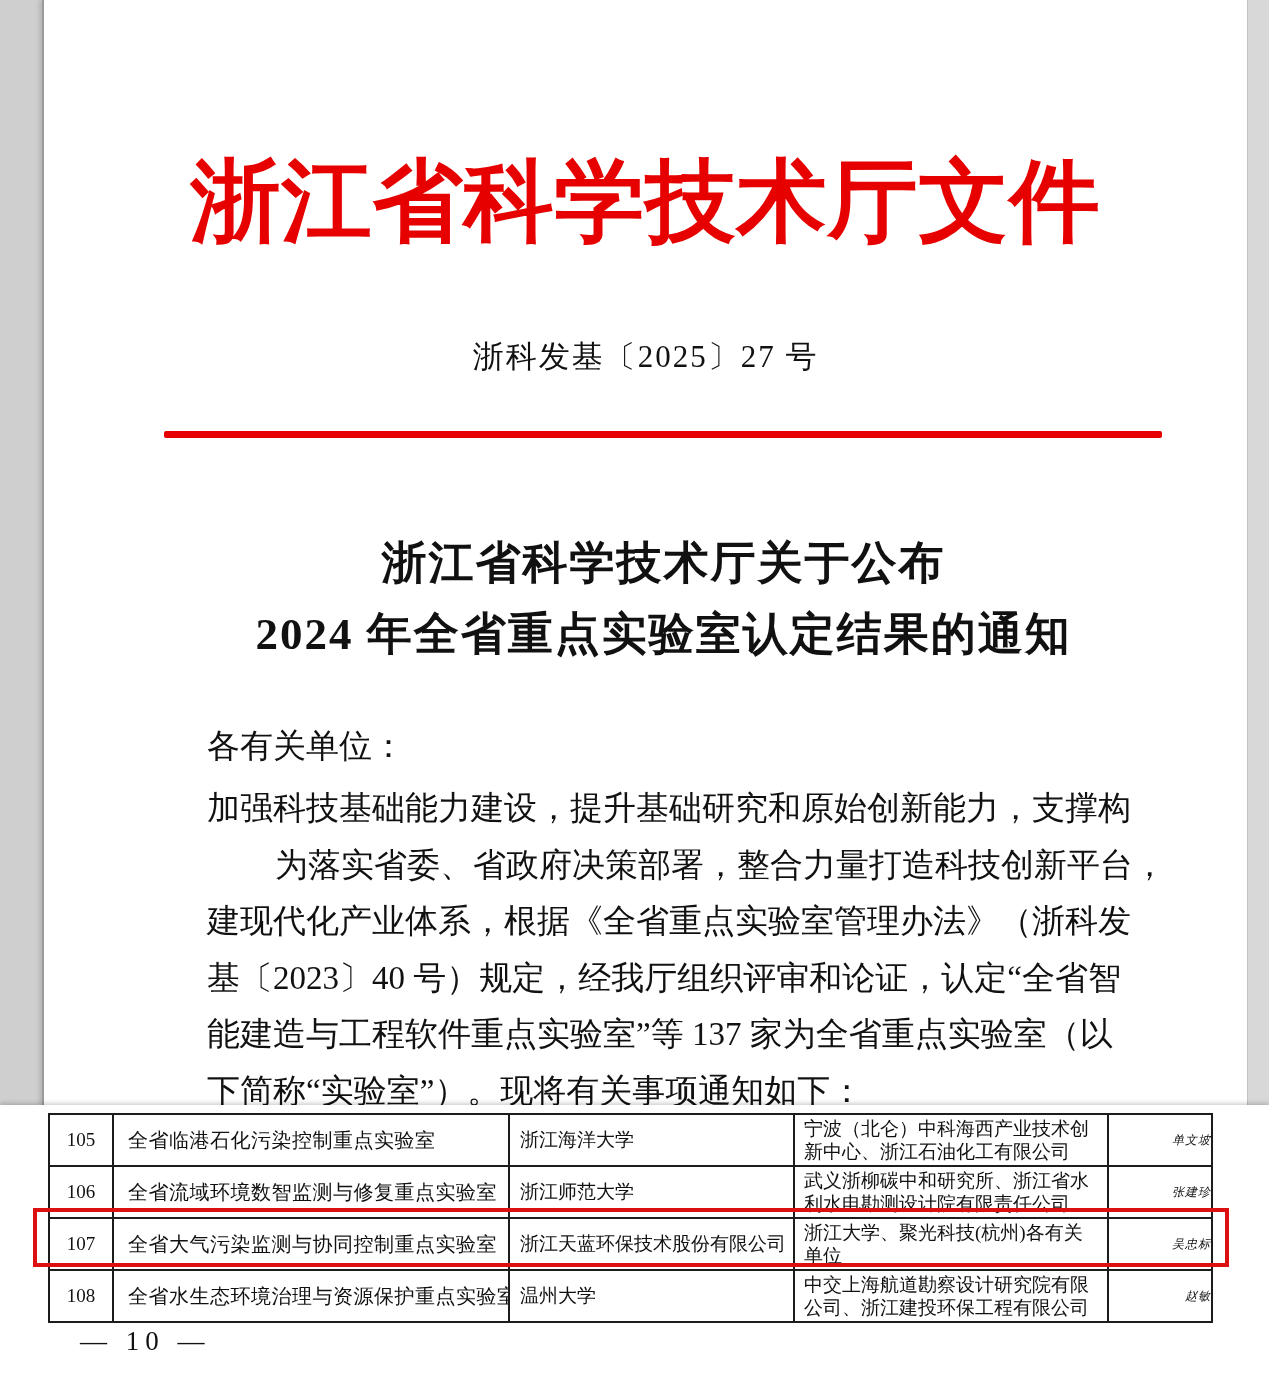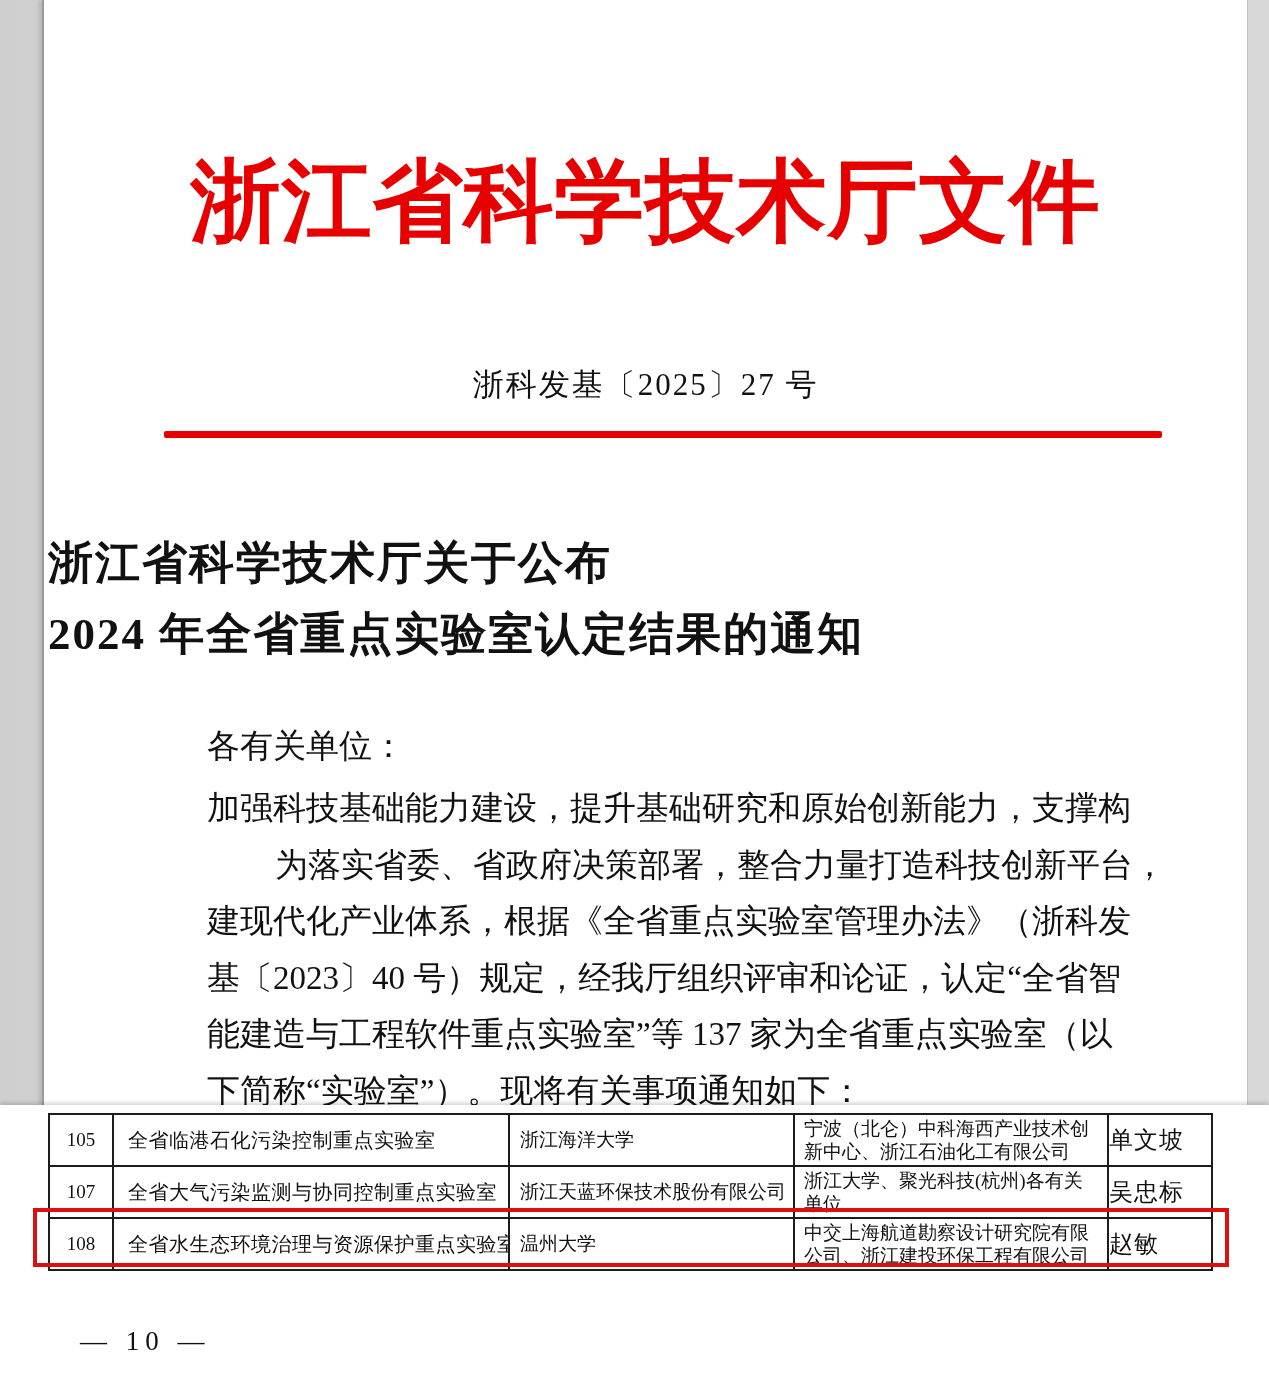--- a/index.html
+++ b/index.html
@@ -33,41 +33,41 @@
     font-size: 90px;
     font-weight: bold;
     color: #e60000;
     letter-spacing: 1px;
     line-height: 1.2;
     white-space: nowrap;
   }
 
   .doc-number {
     position: absolute;
-    left: 0; top: 364px;
+    left: 0; top: 336px;
     width: 100%;
     text-align: center;
     font-size: 31px;
     color: #111;
     letter-spacing: 2px;
   }
 
   .red-line {
     position: absolute;
     left: 120px; top: 431px;     
     width: 998px; height: 7px;
     background: #e60000;
     border-radius: 2px;
   }
 
   .notice-title {
     position: absolute;
-    left: 4px; top: 528px;
+    left: 18px; top: 528px;
     width: 100%;
-    text-align: left;
+    text-align: center;
     font-size: 45px;
     font-weight: bold;
     color: #111;
     line-height: 71px;
     letter-spacing: 2px;
   }
 
   .salutation {
     position: absolute;
     left: 163px; top: 724px;      
@@ -110,21 +110,21 @@
   }
   table.results td {
     border: 2px solid #1c1c1c;
     vertical-align: middle;
     overflow: hidden;
   }
   td.c-no   { text-align: center; font-size: 19px; }
   td.c-lab  { padding-left: 14px; font-size: 20px; letter-spacing: 0.5px; white-space: nowrap; }
   td.c-inst { padding-left: 10px; font-size: 19px; white-space: nowrap; }
   td.c-part { padding: 2px 6px 2px 9px; font-size: 19px; line-height: 23px; }
-  td.c-dir  { text-align: left; font-size: 24px; letter-spacing: 1px; }
+  td.c-dir  { text-align: right; font-size: 12px; letter-spacing: 1px; font-style: italic; }
 
   .highlight-box {
     position: absolute;
     left: 33px; top: 1208px;
     width: 1196px; height: 59px;
     border: 4px solid #dc1010;
     pointer-events: none;
   }
 
   .page-number {
@@ -175,20 +175,27 @@
         <col style="width:104px">
       </colgroup>
       <tbody>
         <tr style="height:47px">
           <td class="c-no">105</td>
           <td class="c-lab">全省临港石化污染控制重点实验室</td>
           <td class="c-inst">浙江海洋大学</td>
           <td class="c-part">宁波（北仑）中科海西产业技术创新中心、浙江石油化工有限公司</td>
           <td class="c-dir">单文坡</td>
         </tr>
+        <tr style="height:48px">
+          <td class="c-no">106</td>
+          <td class="c-lab">全省流域环境数智监测与修复重点实验室</td>
+          <td class="c-inst">浙江师范大学</td>
+          <td class="c-part">武义浙柳碳中和研究所、浙江省水利水电勘测设计院有限责任公司</td>
+          <td class="c-dir">张建珍</td>
+        </tr>
         <tr style="height:47px">
           <td class="c-no">107</td>
           <td class="c-lab">全省大气污染监测与协同控制重点实验室</td>
           <td class="c-inst">浙江天蓝环保技术股份有限公司</td>
           <td class="c-part">浙江大学、聚光科技(杭州)各有关单位</td>
           <td class="c-dir">吴忠标</td>
         </tr>
         <tr style="height:50px">
           <td class="c-no">108</td>
           <td class="c-lab">全省水生态环境治理与资源保护重点实验室</td>

